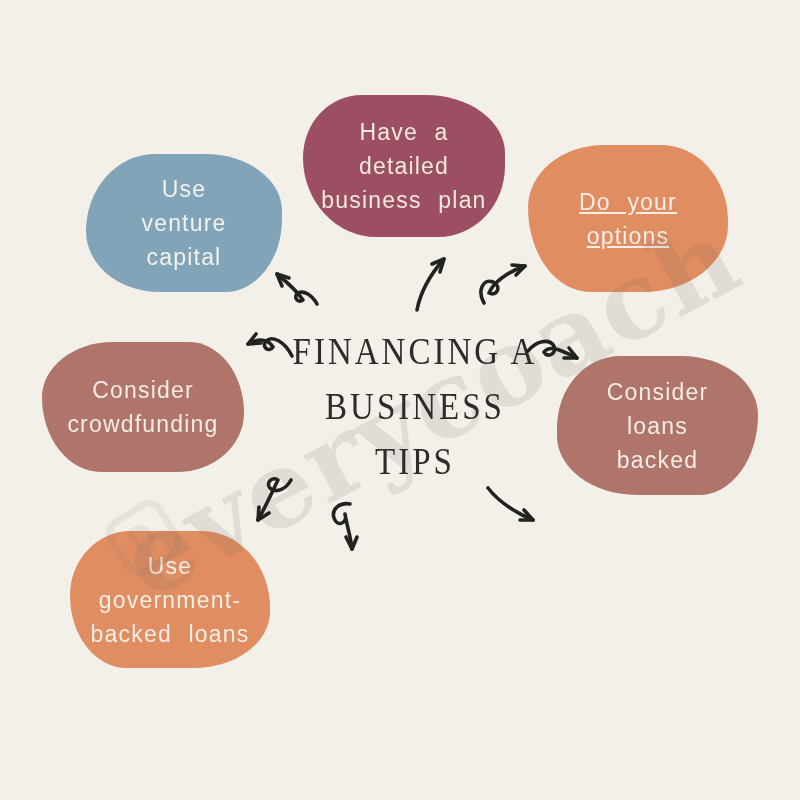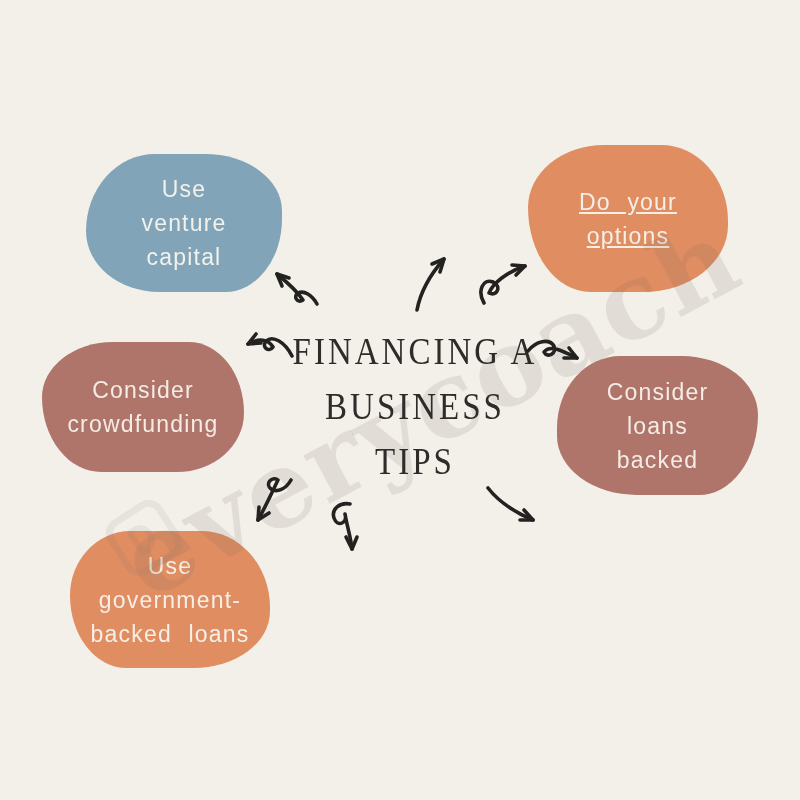--- a/index.html
+++ b/index.html
@@ -65,20 +65,25 @@
   <div class="wm-logo">
     <div class="wm-logo-inner"></div>
   </div>
 
   <div class="center-title">
     <div class="title-line">FINANCING A</div>
     <div class="title-line">BUSINESS</div>
     <div class="title-line">TIPS</div>
   </div>
 
+  <div class="node n0" style="background-color: rgb(156, 78, 98); color: rgb(244, 233, 226);">
+    <div class="node-line">Have a</div>
+    <div class="node-line">detailed</div>
+    <div class="node-line">business plan</div>
+  </div>
 
   <div class="node n1" style="background-color: rgb(224, 141, 98); color: rgb(246, 239, 231); text-decoration: underline;">
     <div class="node-line">Do your</div>
     <div class="node-line">options</div>
   </div>
 
   <div class="node n2" style="background-color: rgb(176, 117, 106); color: rgb(244, 236, 229);">
     <div class="node-line">Consider</div>
     <div class="node-line">loans</div>
     <div class="node-line">backed</div>

